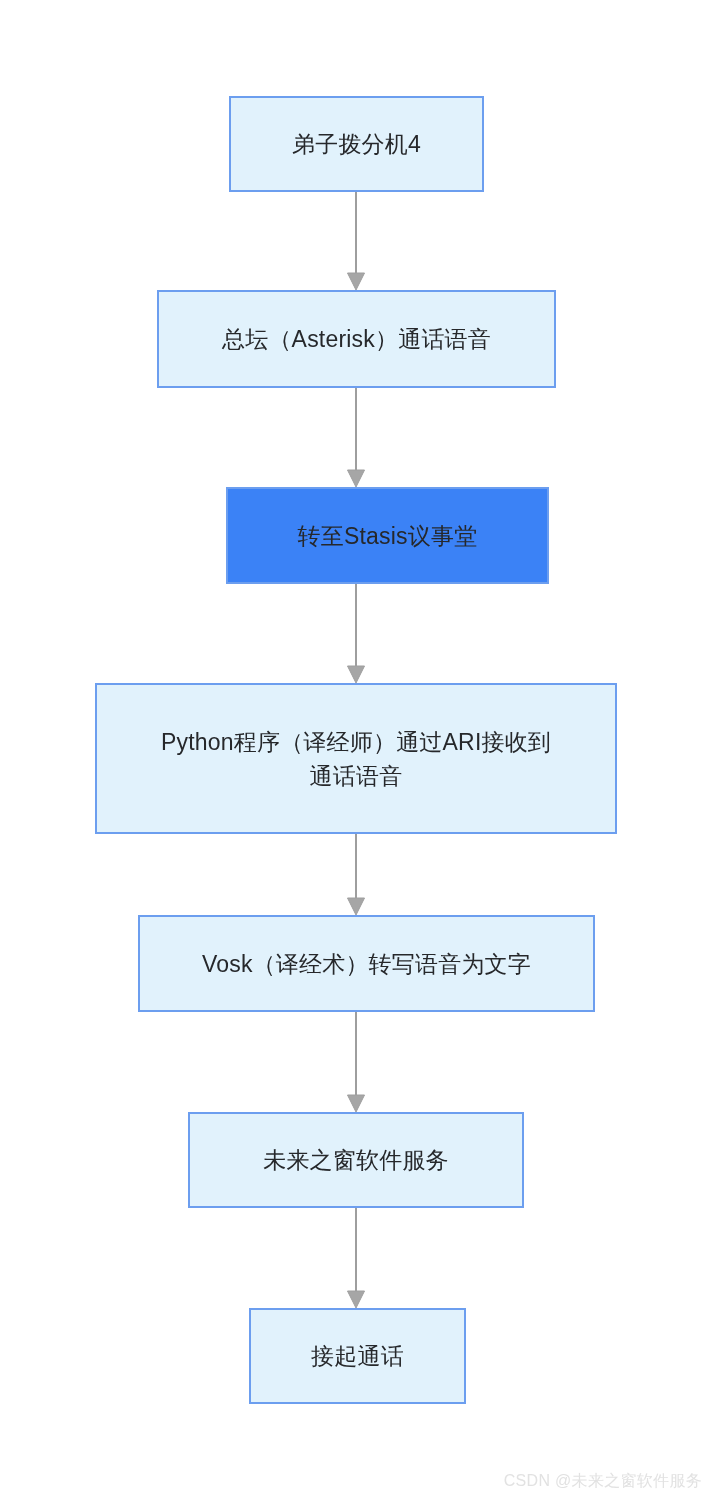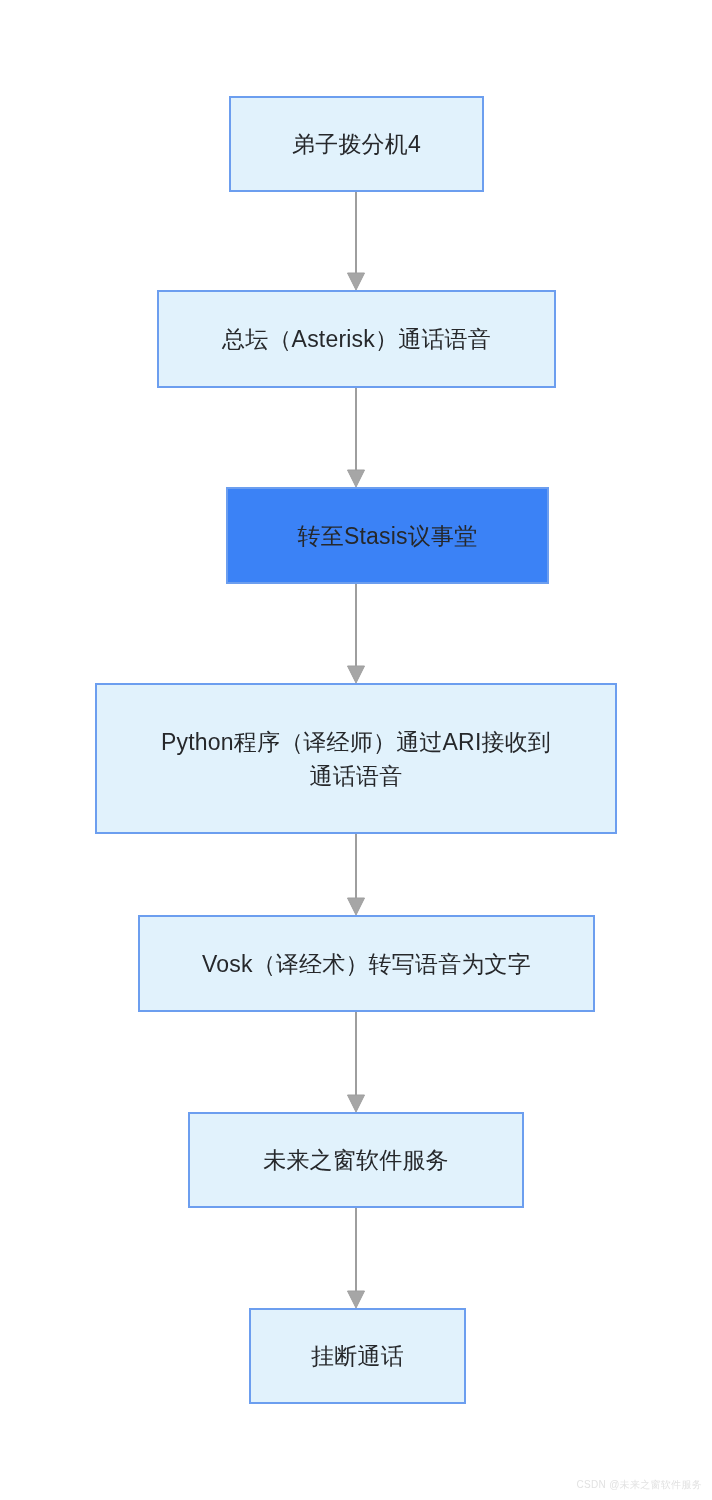--- a/index.html
+++ b/index.html
@@ -44,21 +44,21 @@
 
   .edge {
     position: absolute;
     overflow: visible;
   }
 
   .watermark {
     position: absolute;
     right: 10px;
     bottom: 8px;
-    font-size: 10px;
+    font-size: 16px;
     color: #E2E2E2;
     letter-spacing: 0.3px;
     white-space: nowrap;
   }
 </style>
 </head>
 <body>
 
 <div id="flow-canvas">
   <svg id="edge-layer" class="edge" width="712" height="1500" style="position:absolute;left:0;top:0;">
@@ -101,18 +101,18 @@
         <div class="node-label" style="color: rgb(38, 40, 43);">Python程序（译经师）通过ARI接收到
 通话语音</div>
       </div>
       <div class="node" style="left: 128px; top: 915px; width: 457px; height: 97px; background: rgb(225, 242, 252); border-color: rgb(108, 158, 239); margin-left: 10px;">
         <div class="node-label" style="color: rgb(38, 40, 43);">Vosk（译经术）转写语音为文字</div>
       </div>
       <div class="node" style="left: 188px; top: 1112px; width: 336px; height: 96px; background: rgb(225, 242, 252); border-color: rgb(108, 158, 239);">
         <div class="node-label" style="color: rgb(38, 40, 43);">未来之窗软件服务</div>
       </div>
       <div class="node" style="left: 249px; top: 1308px; width: 217px; height: 96px; background: rgb(225, 242, 252); border-color: rgb(108, 158, 239);">
-        <div class="node-label" style="color: rgb(38, 40, 43);">挂断通话</div>
+        <div class="node-label" style="color: rgb(38, 40, 43);">接起通话</div>
       </div>
     </div>
 </div>
 
 <div class="watermark">CSDN @未来之窗软件服务</div>
 
 </body></html>

